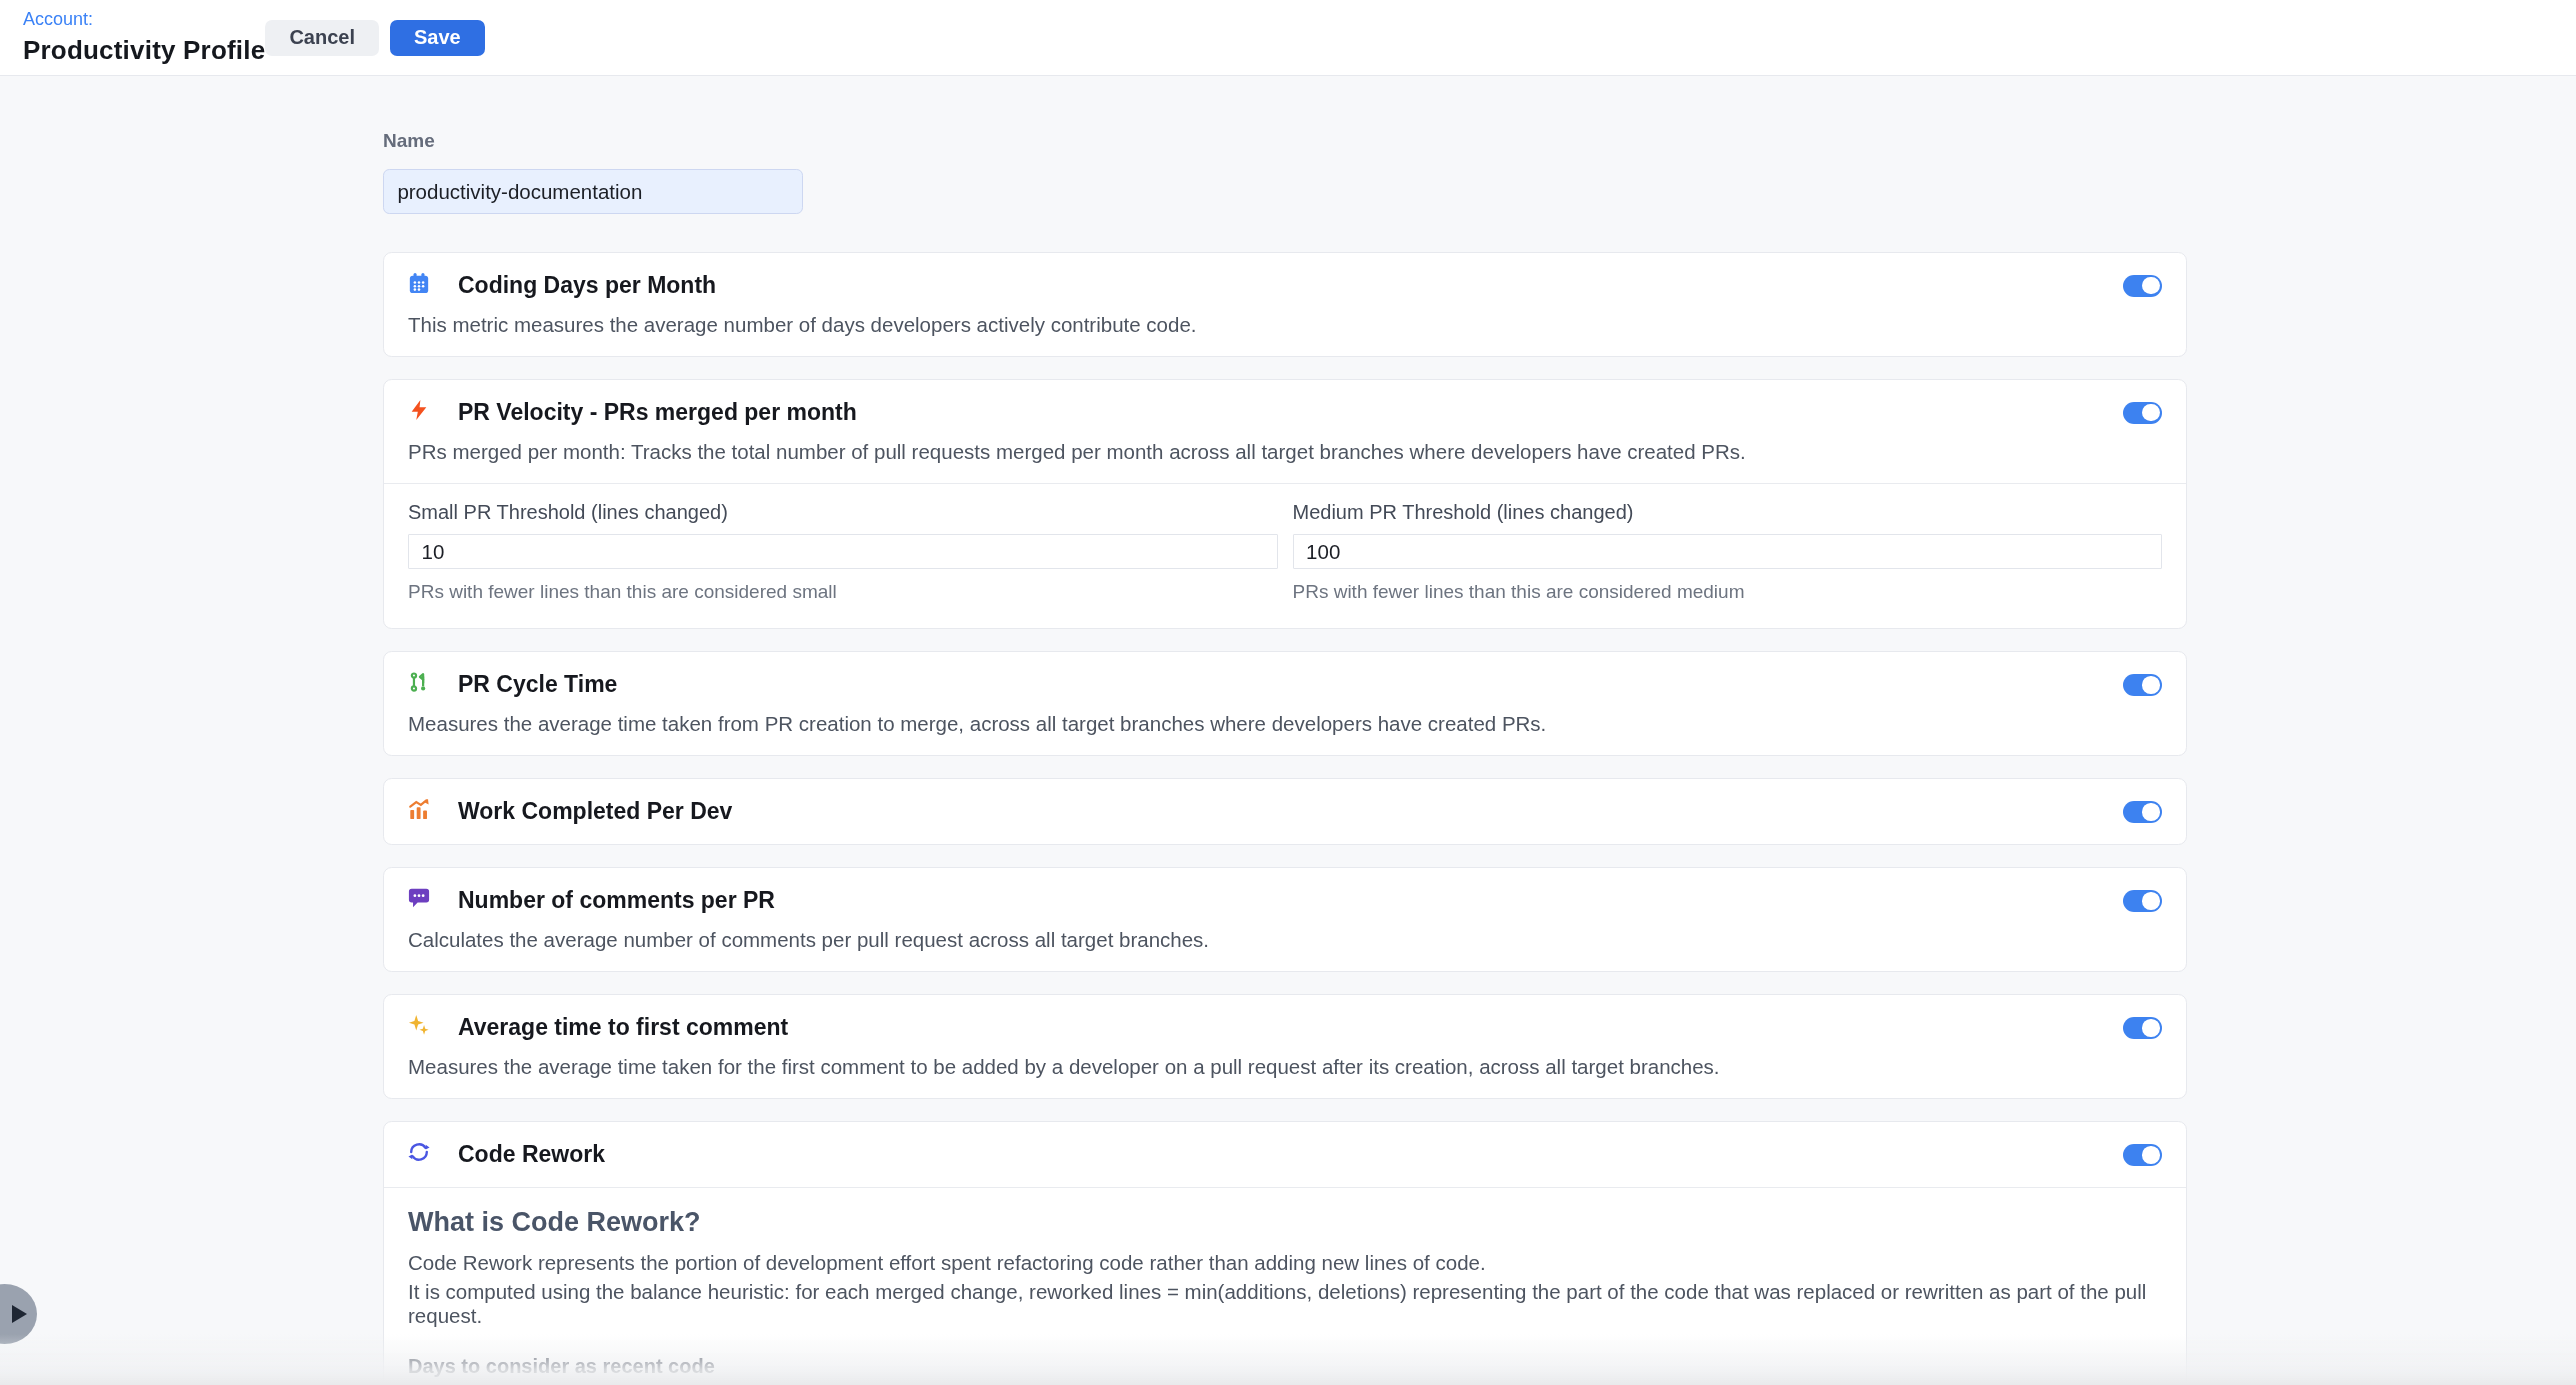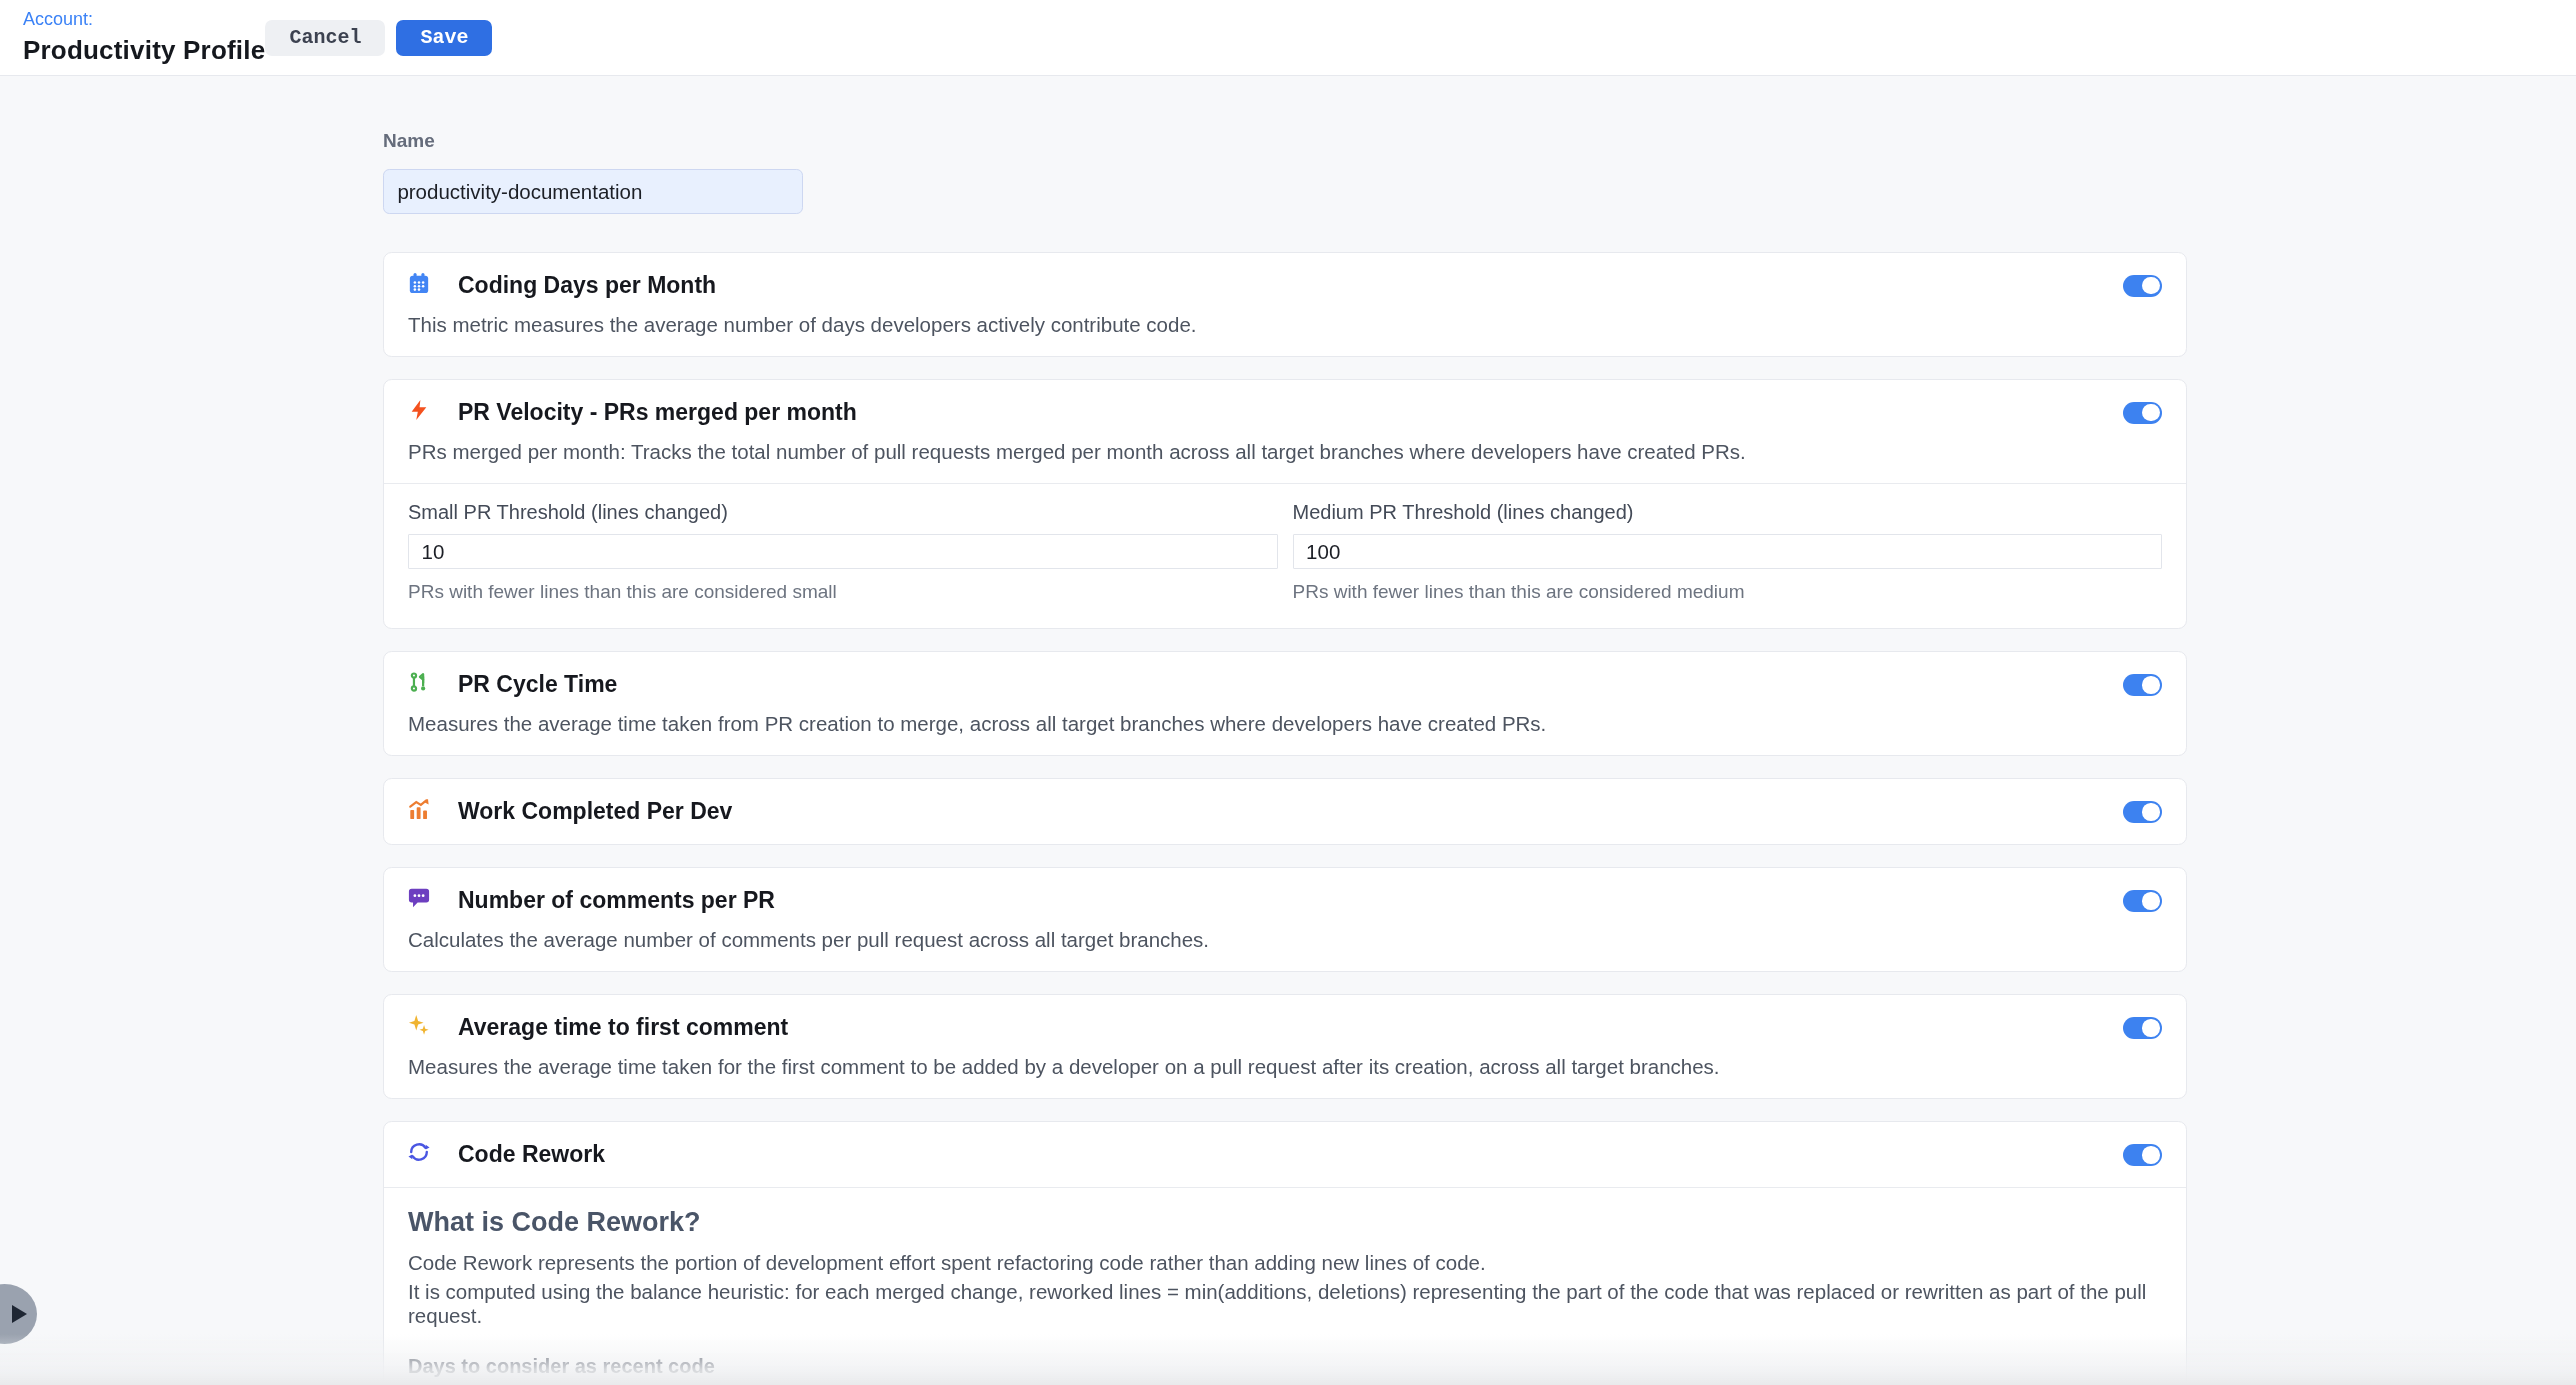--- a/index.html
+++ b/index.html
@@ -6,21 +6,21 @@
   html,body { width:2576px; height:1385px; overflow:hidden; background:#f7f8fa;
               font-family:"Liberation Sans","DejaVu Sans",sans-serif; }
 
   
   .topbar { width:100%; height:76px; background:#ffffff; border-bottom:0.8px solid #e7e9ee;
             display:flex; align-items:center; justify-content:flex-start; padding:0 13px 0 23px; }
   .crumb { font-size:18px; color:#3b82f6; margin-bottom:5.5px; }
   .page-title { font-size:26px; font-weight:700; color:#15181e; letter-spacing:0.2px; }
   .topbar-actions { display:flex; gap:11px; }
   .btn { height:36px; padding:0 24px; border:none; border-radius:7.1px; font-size:20px; font-weight:700;
-         font-family:Liberation Mono, monospace; cursor:pointer; }
+         font-family:Liberation Sans, sans-serif; cursor:pointer; }
   .btn-cancel { background:#eef0f3; color:#3c4250; }
   .btn-save { background:#2f6fe3; color:#ffffff; }
 
   
   .content { padding:54px 0 0 383px; }
   .inner { width:1804px; }
 
   .name-label { font-size:19px; font-weight:600; color:#656c7b; margin-bottom:17px; }
   .name-input { width:420px; height:45px; background:#e8f0fe; border:0.8px solid #cdd7f1; border-radius:6.3px;
                 padding:0 13.4px; font-size:20.5px; color:#1c1f26; font-family:inherit; outline:none; }

